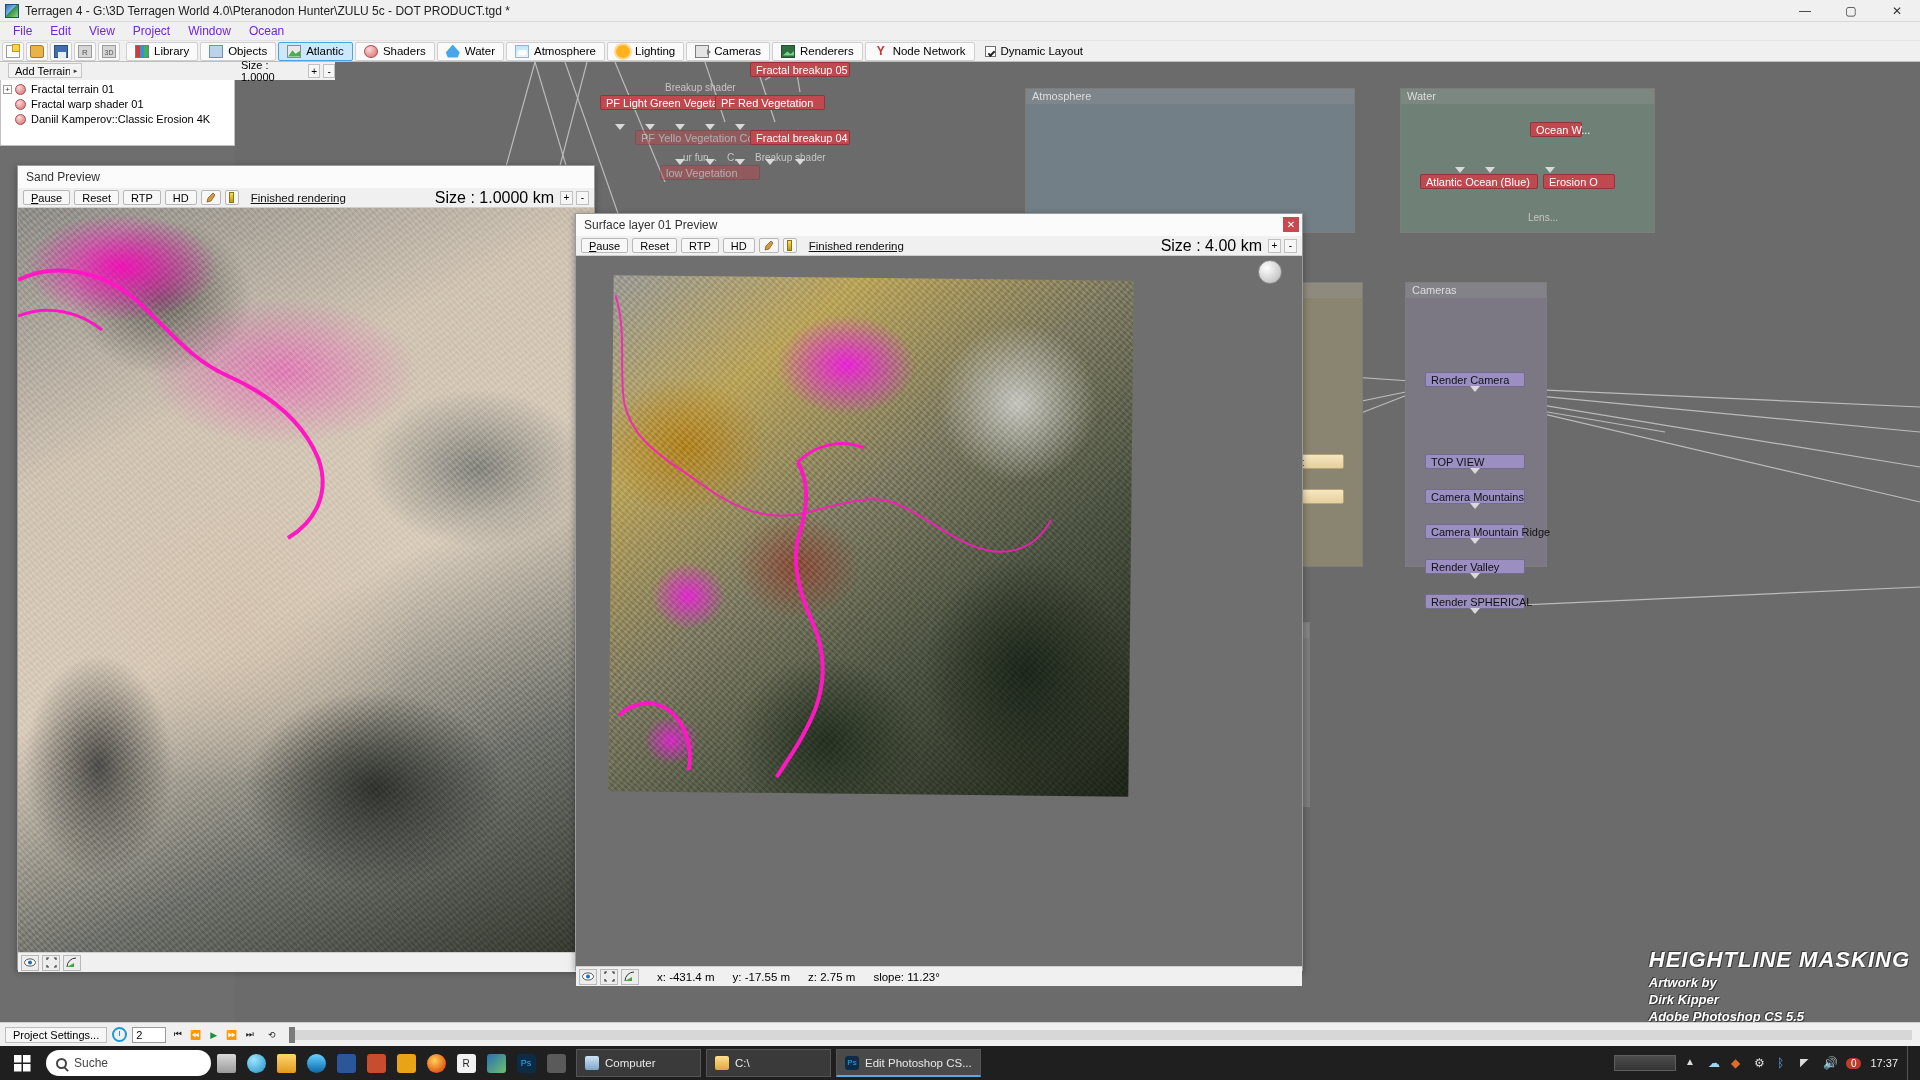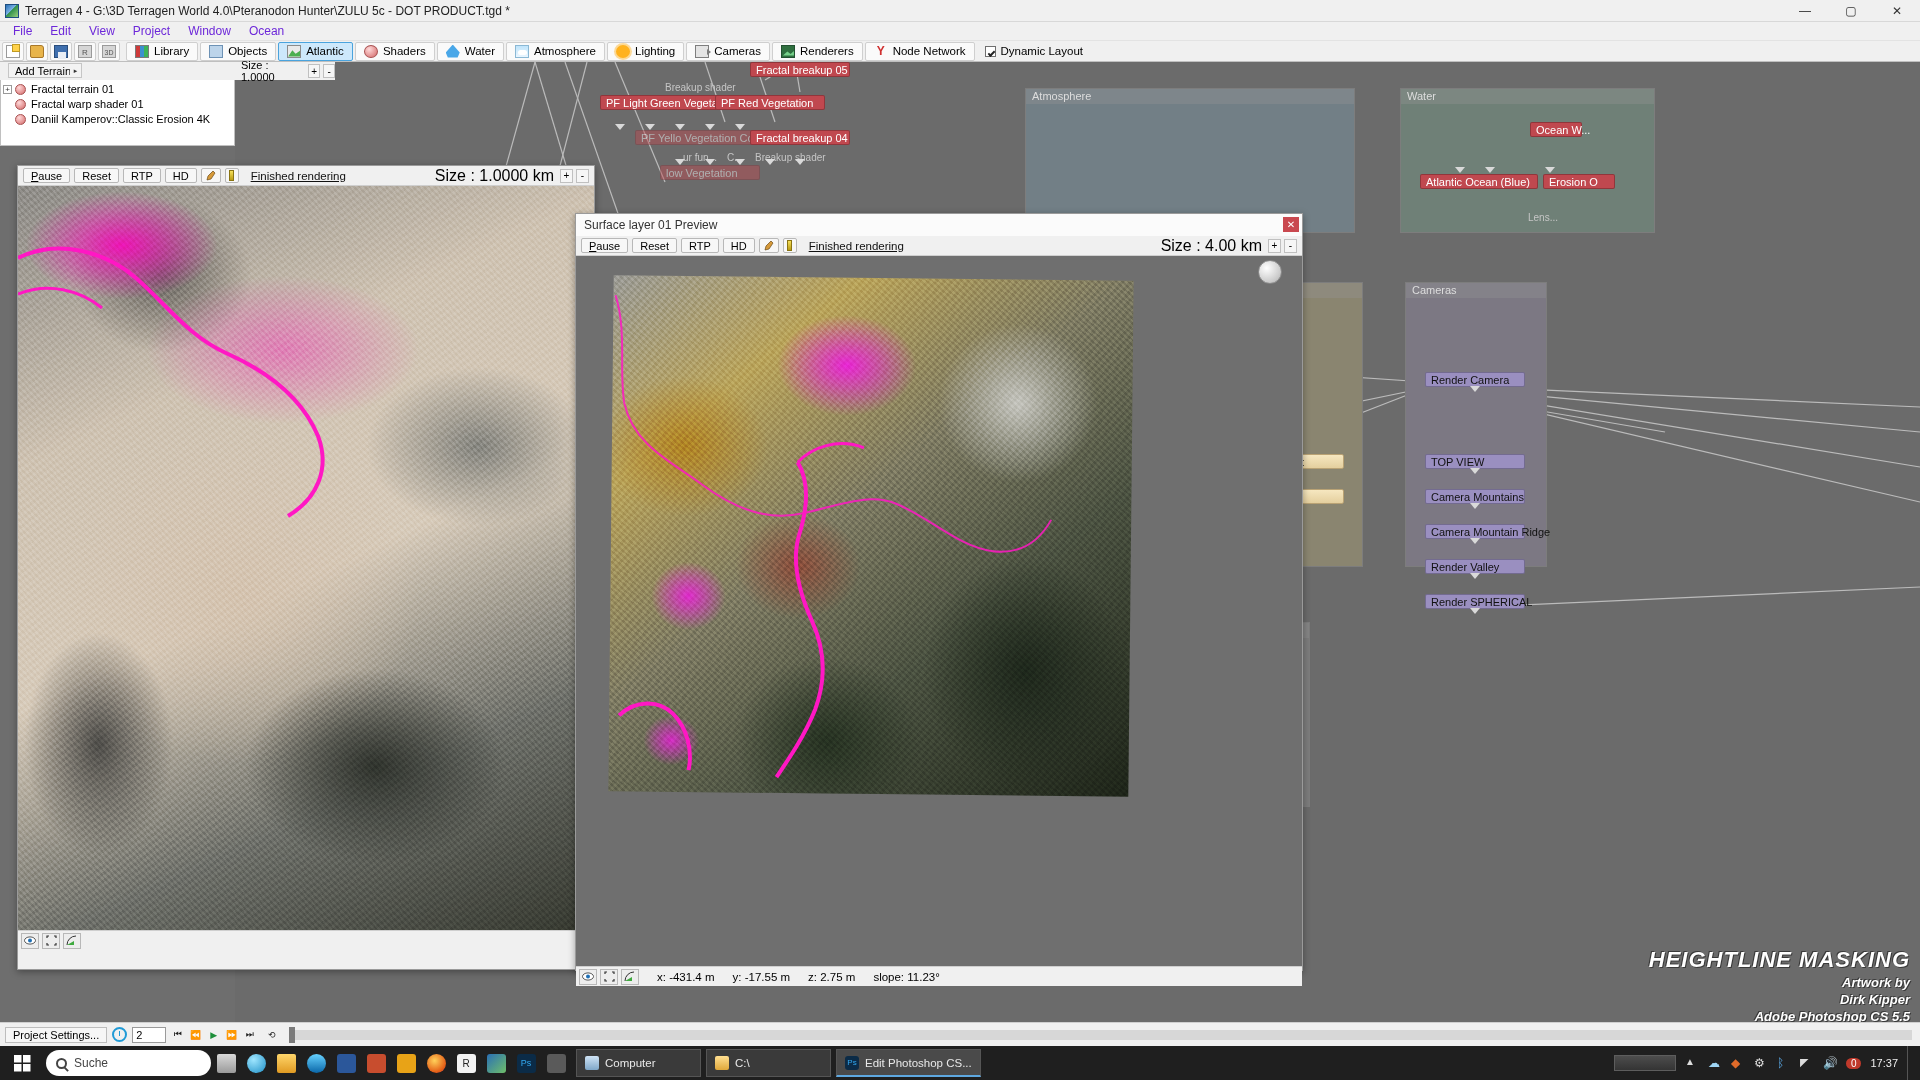--- a/index.html
+++ b/index.html
@@ -155,21 +155,21 @@
      background:#f0f0f0; border-top:1px solid #cfcfcf; font-size:11.5px;}
   .sbtn{ width:18px;height:16px; margin-left:3px; background:#ededed;
      border:1px solid #b8b8b8; display:flex;align-items:center;justify-content:center;}
   .coord{ margin-left:18px; }
 
   
   .terrainimg{ position:relative; overflow:hidden; }
   .grain{ position:absolute; inset:0; }
 
   
-  #watermark{ right:10px; bottom:56px; text-align:right; color:#fff;
+  #watermark{ right:10px; bottom:56px; color:#fff;
      font-family:"Liberation Sans", sans-serif; font-style:italic; font-weight:bold;
      text-shadow:1px 1px 0 #3a3a3a, -1px -1px 0 #3a3a3a;}
   #watermark .wm1{ font-size:22px; letter-spacing:1px; }
   #watermark .wm2{ font-size:13px; margin-top:2px;}
 
   
   #appbottom{ left:0; bottom:34px; width:1920px; height:24px; background:#f0f0f0;
      border-top:1px solid #cfcfcf; display:flex; align-items:center; padding-left:5px; gap:5px;}
   #projsettings{ height:16px; padding:0 7px; background:#f6f6f6; border:1px solid #bdbdbd;
      font-size:11px; display:flex;align-items:center;}
@@ -459,20 +459,23 @@
     <span>Fractal warp shader 01</span>
   </div>
   <div class="tl-row">
     <span class="tl-sp"></span>
     <span class="tl-dot"></span>
     <span>Daniil Kamperov::Classic Erosion 4K</span>
   </div>
 </div>
 
 <div class="prevwin" style="left:17px; top:165px; width:578px; height:805px;">
+  <div class="pw-title">
+    <span>Sand Preview</span>
+  </div>
   <div class="pw-bar">
     <div class="pbtn">
         <u>P</u>
         <span>ause</span>
       </div>
     <div class="pbtn">Reset</div>
     <div class="pbtn">RTP</div>
     <div class="pbtn" style="min-width:24px">HD</div>
     <div class="pbtn" style="min-width:18px;padding:0 3px">
       <svg width="12" height="12" viewBox="0 0 12 12">

